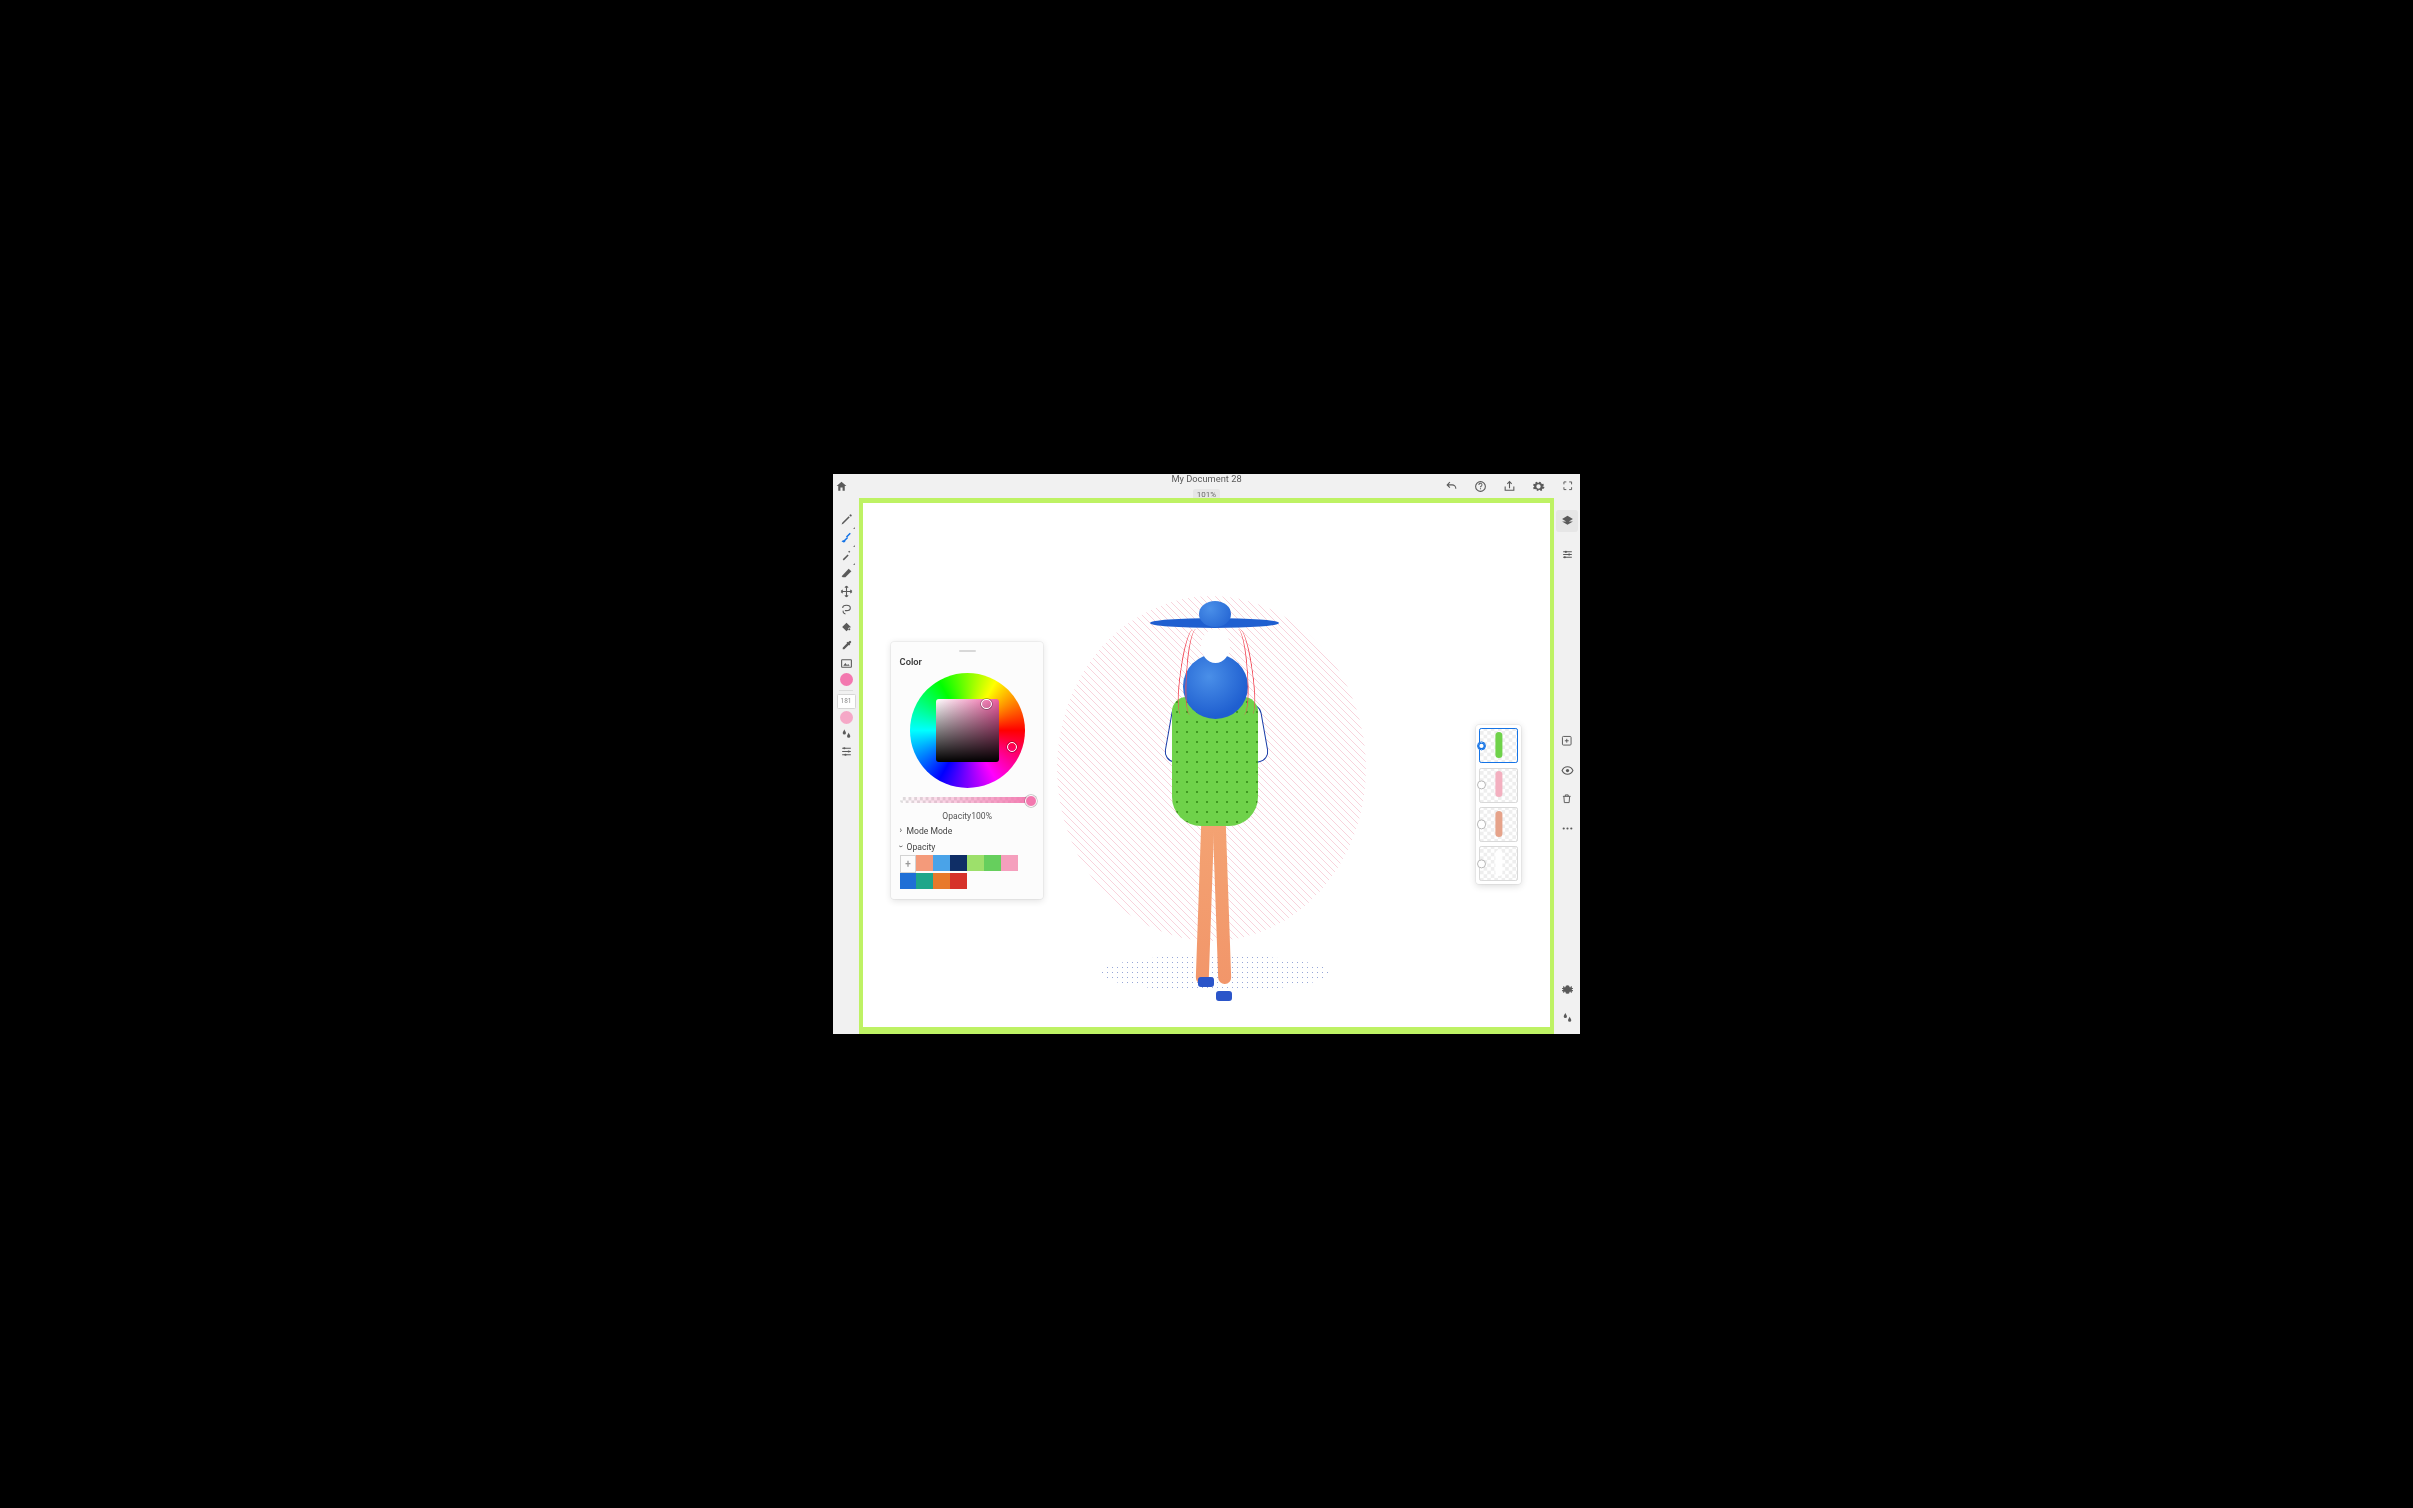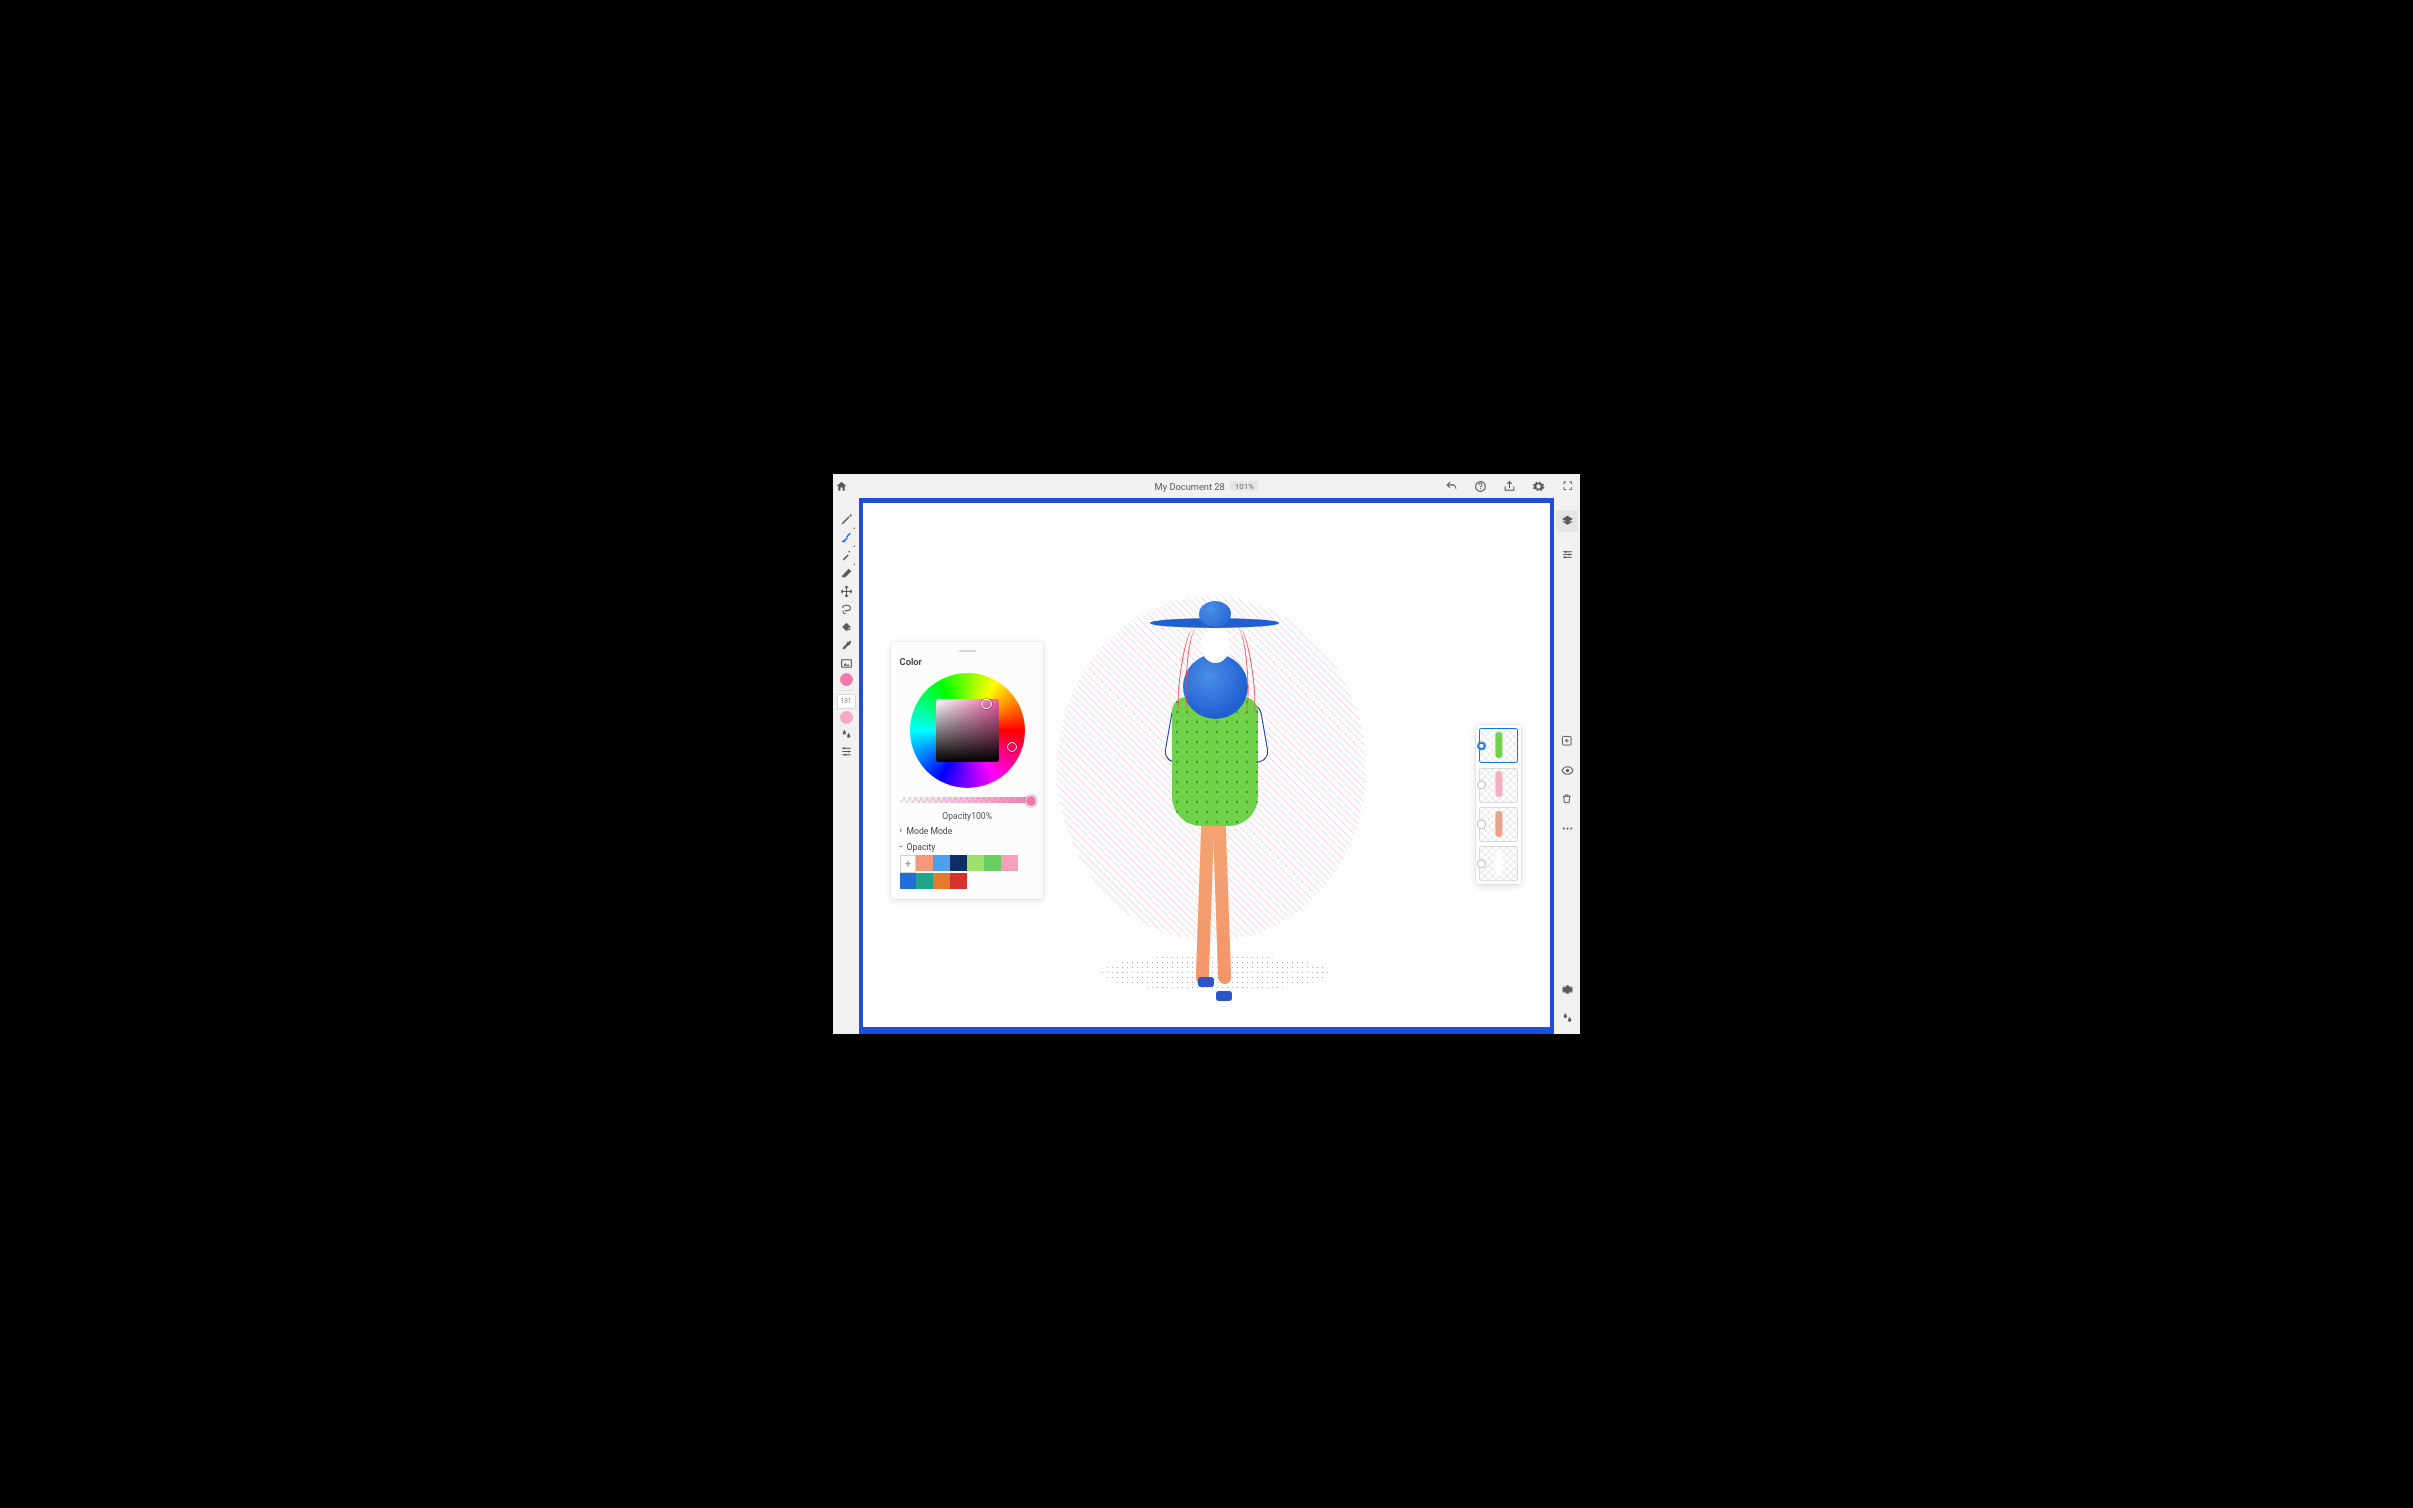--- a/index.html
+++ b/index.html
@@ -23,21 +23,21 @@
     position:absolute;left:0;right:0;top:0;height:24.4px;
     background:#f1f1f1;border-bottom:0.7px solid #e3e3e3;
     display:flex;align-items:center;
   }
   .home-btn{
     width:26px;height:24.4px;display:flex;align-items:center;justify-content:center;
     color:#5a5a5a;
   }
   .doc-center{
     position:absolute;left:0;right:0;top:0;height:24.4px;pointer-events:none;
-    display:flex;align-items:center;justify-content:center;gap:5.7px;
+    display:flex;align-items:center;justify-content:center;gap:5.7px;flex-direction:column;
   }
   .doc-title{color:#5a5a5a;font-size:9.3px;}
   .zoom-badge{
     background:#e6e6e6;border-radius:2.2px;padding:0.7px 4.3px;font-size:8px;color:#6a6a6a;
   }
   .top-right{
     position:absolute;right:4.3px;top:0;height:24.4px;display:flex;align-items:center;gap:13px;
   }
   .icon-btn{color:#5a5a5a;display:flex;align-items:center;justify-content:center;width:16px;height:16px;}
 
@@ -64,21 +64,21 @@
     background:#f1f1f1;border-left:0.7px solid #e3e3e3;
     display:flex;flex-direction:column;align-items:center;gap:14.4px;
     padding-top:11.5px;
   }
   .right-bottom{position:absolute;right:0;bottom:0;width:26px;display:flex;flex-direction:column;align-items:center;gap:11.5px;padding-bottom:8.6px;}
   .layers-active{background:#e6e6e6;border-radius:2.9px;padding:2.9px;}
 
   
   .canvas-wrap{
     position:absolute;left:26px;right:26px;top:24.4px;bottom:0;
-    background:#1d4ed8;padding:4.3px 4.3px 7.2px 4.3px;
+    background:#bef264;padding:4.3px 4.3px 7.2px 4.3px;
   }
   .canvas{
     width:100%;height:100%;background:#fff;position:relative;overflow:hidden;
   }
 
   
   .hatch{
     position:absolute;left:194px;top:93px;width:309px;height:345px;border-radius:50%;
     background:repeating-linear-gradient(45deg,#f3b0c0 0,#f3b0c0 0.7px,transparent 0.7px,transparent 5px);
     opacity:0.55;

